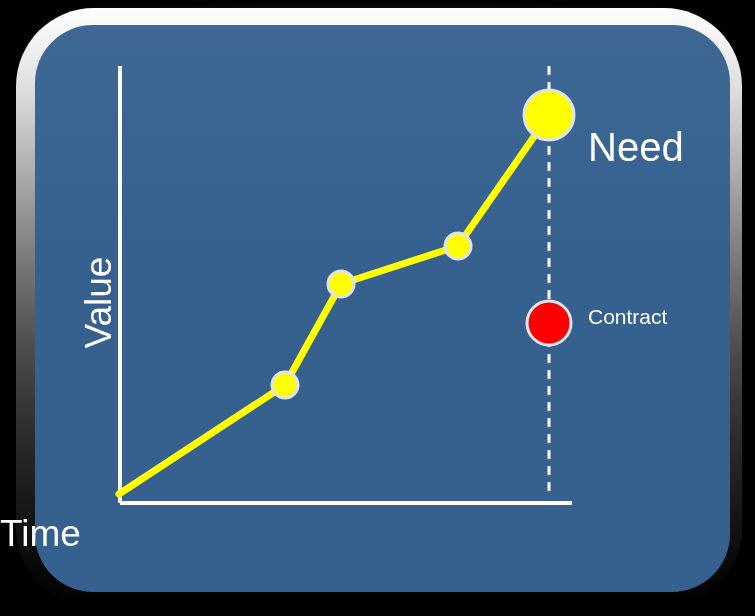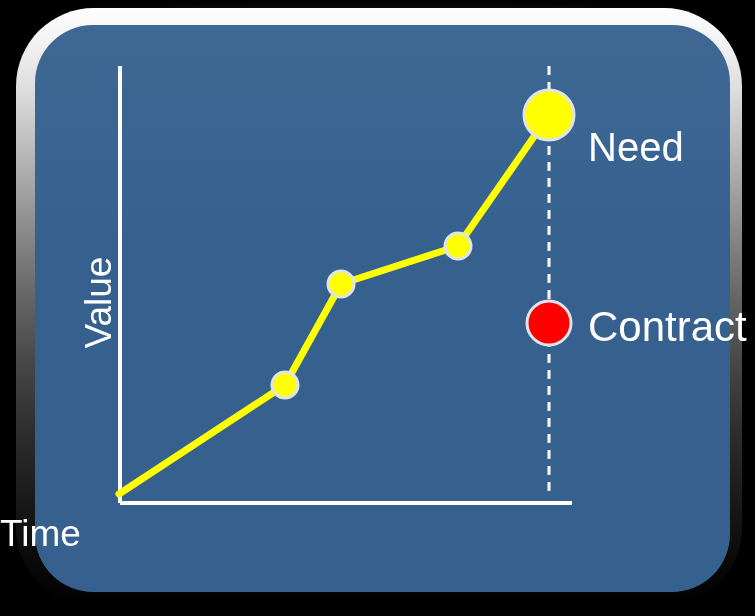--- a/index.html
+++ b/index.html
@@ -90,21 +90,21 @@
   }
   #label-need {
     left: 588px;
     top: 98px;
     font-size: 40px;
     margin-top: 29px;
   }
   #label-contract {
     left: 588px;
     top: 306px;
-    font-size: 42px;
+    font-size: 21px;
   }
   #label-time {
     left: 0px;
     top: 515px;
     width: 692px;
     text-align: left;
     font-size: 37px;
   }
   #label-value {
     left: -22px;

